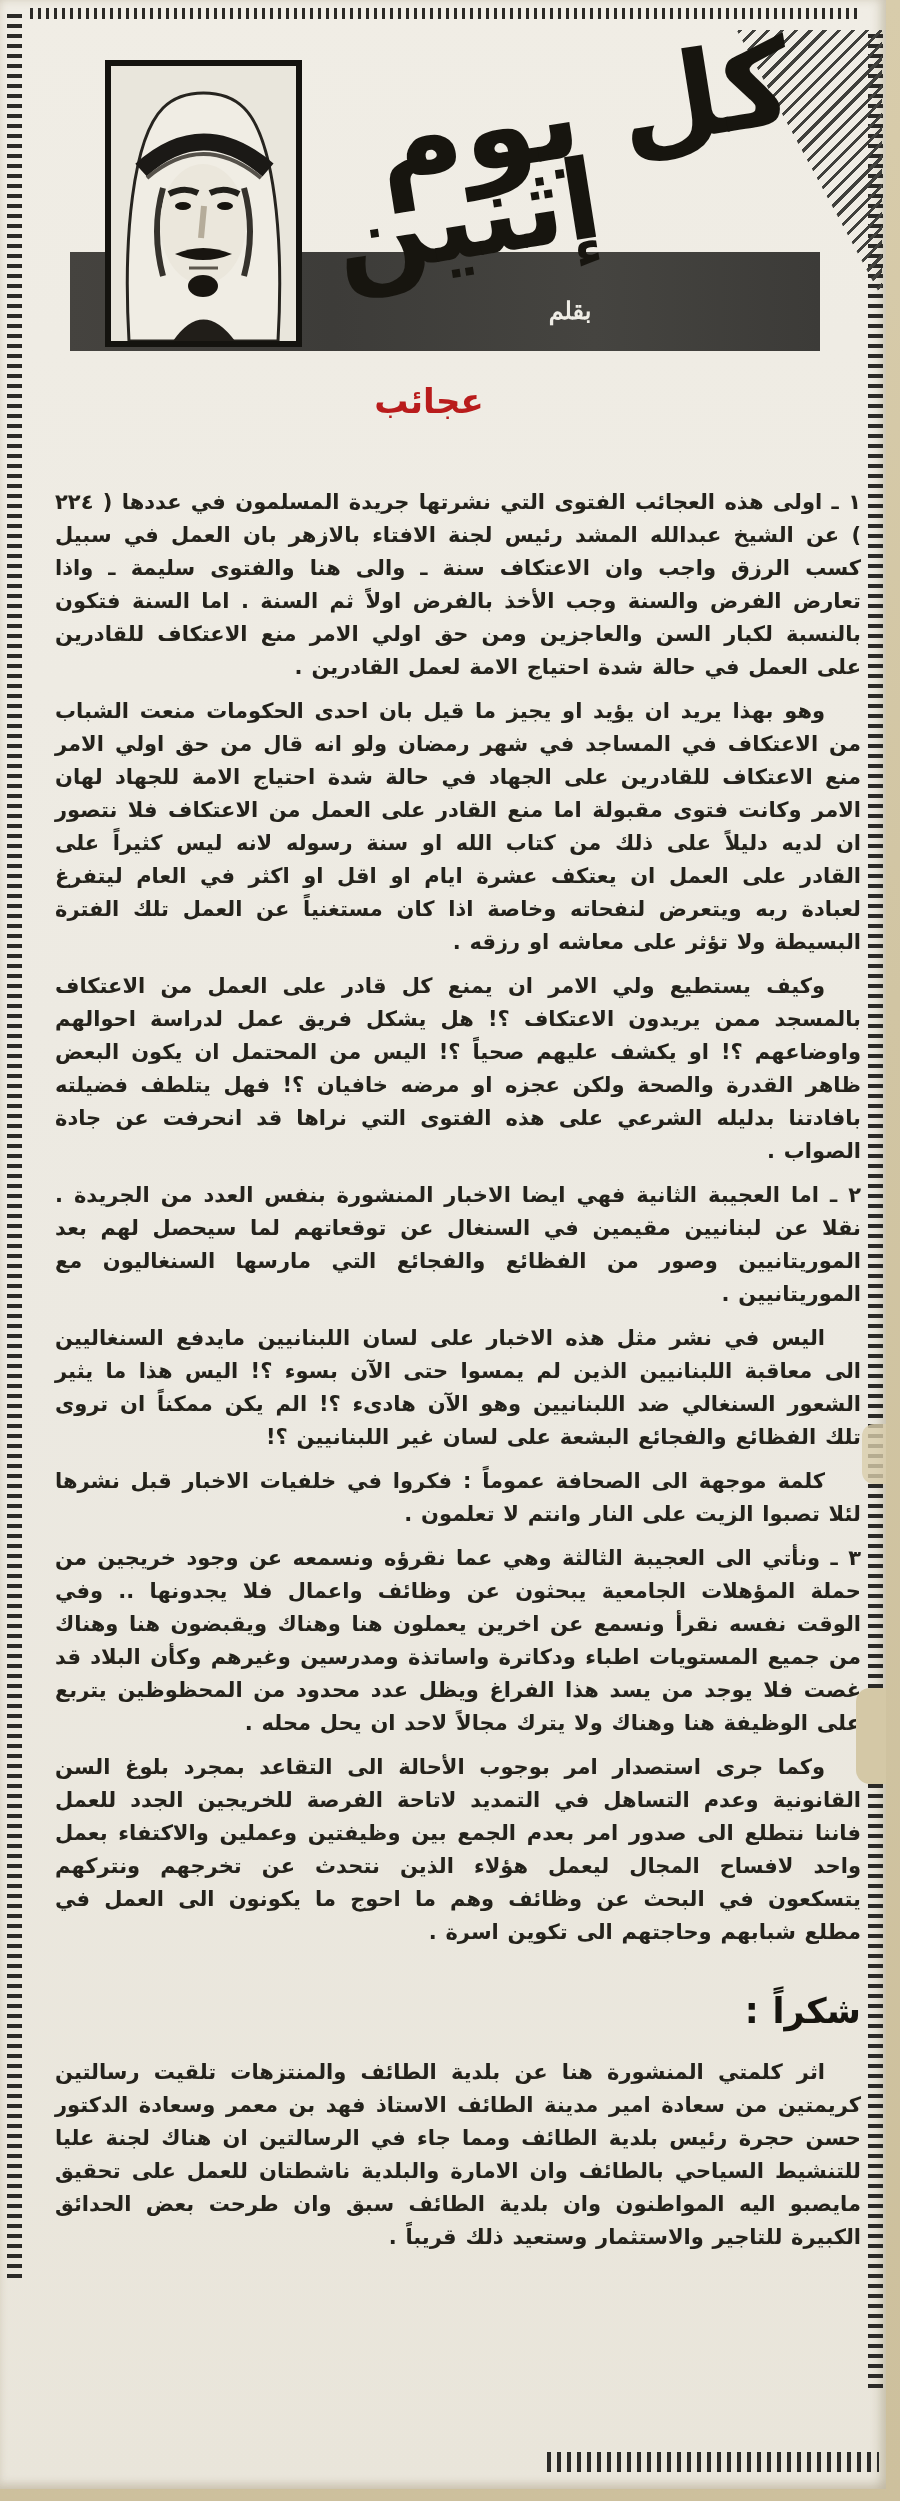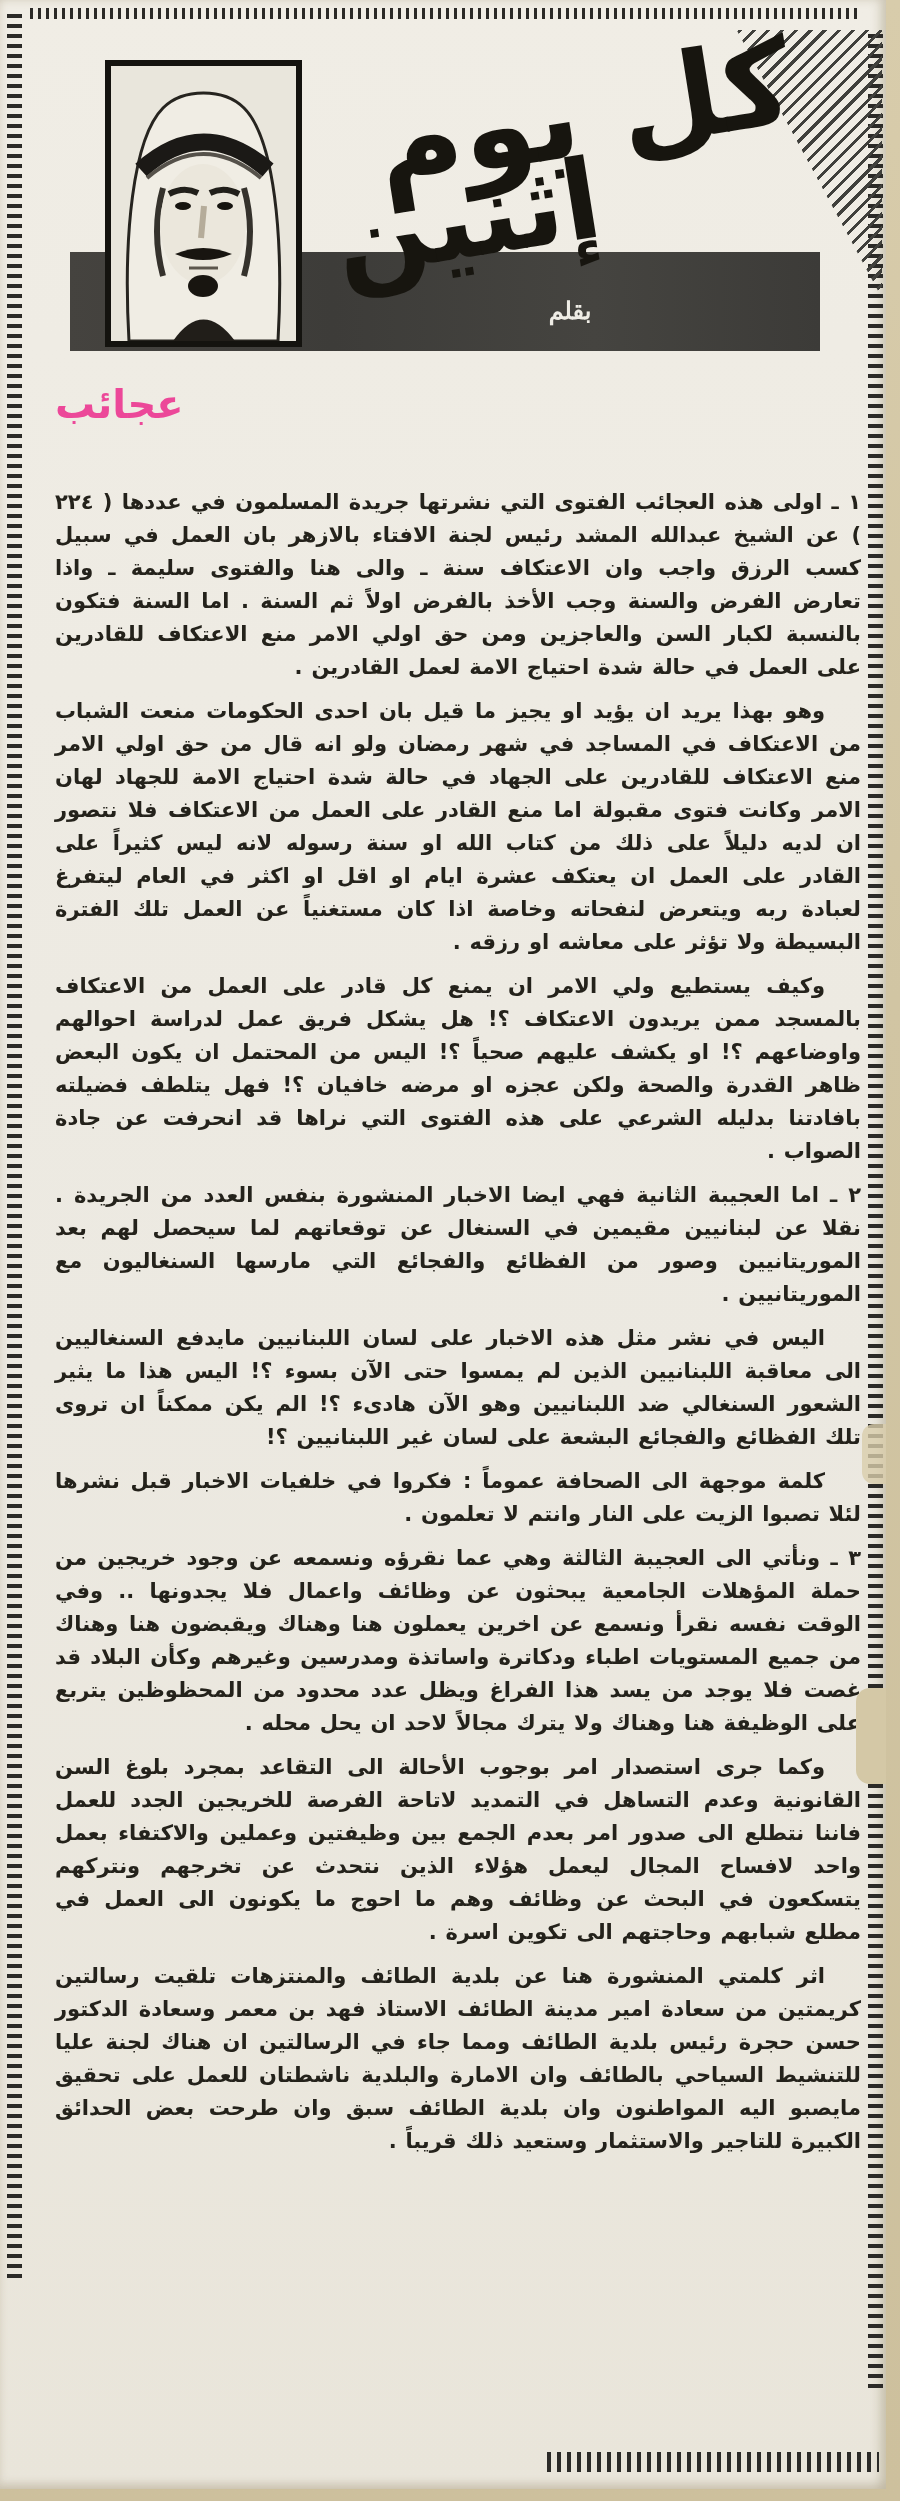--- a/index.html
+++ b/index.html
@@ -58,21 +58,21 @@
     position:absolute;left:325px;top:58px;width:485px;height:330px;
     transform:rotate(-9deg);direction:rtl;color:#17150f;
   }
   .mast-line1{font-size:118px;font-weight:bold;line-height:1;text-align:right;padding-left:0;
     letter-spacing:-2px;}
   .mast-line2{font-size:110px;font-weight:bold;line-height:1;text-align:left;margin-top:-28px;
     padding-left:10px;letter-spacing:-2px;}
   
   .article-title{
     position:absolute;left:55px;top:381px;width:748px;margin:0;
-    text-align:left;font-size:40px;font-weight:bold;color:#ec4899;direction:rtl;
+    text-align:center;font-size:34px;font-weight:bold;color:#b91c1c;direction:rtl;
   }
   .body-col{
     position:absolute;left:55px;top:438px;width:806px;
     direction:rtl;color:#24221b;font-size:21px;font-weight:700;
     line-height:33px;word-spacing:1.5px;margin-top:48px;
   }
   .body-col p{margin:0 0 11px 0;text-align:justify;}
   .body-col p.ind{text-indent:36px;}
   .thanks-heading{
     font-size:35px;font-weight:bold;margin:46px 0 28px 0;color:#17150f;text-align:right;
@@ -145,20 +145,21 @@
   <div class="body-col">
     <p>١ ـ اولى هذه العجائب الفتوى التي نشرتها جريدة المسلمون في عددها ( ٢٢٤ ) عن الشيخ عبدالله المشد رئيس لجنة الافتاء بالازهر بان العمل في سبيل كسب الرزق واجب وان الاعتكاف سنة ـ والى هنا والفتوى سليمة ـ واذا تعارض الفرض والسنة وجب الأخذ بالفرض اولاً ثم السنة . اما السنة فتكون بالنسبة لكبار السن والعاجزين ومن حق اولي الامر منع الاعتكاف للقادرين على العمل في حالة شدة احتياج الامة لعمل القادرين .</p>
     <p class="ind">وهو بهذا يريد ان يؤيد او يجيز ما قيل بان احدى الحكومات منعت الشباب من الاعتكاف في المساجد في شهر رمضان ولو انه قال من حق اولي الامر منع الاعتكاف للقادرين على الجهاد في حالة شدة احتياج الامة للجهاد لهان الامر وكانت فتوى مقبولة اما منع القادر على العمل من الاعتكاف فلا نتصور ان لديه دليلاً على ذلك من كتاب الله او سنة رسوله لانه ليس كثيراً على القادر على العمل ان يعتكف عشرة ايام او اقل او اكثر في العام ليتفرغ لعبادة ربه ويتعرض لنفحاته وخاصة اذا كان مستغنياً عن العمل تلك الفترة البسيطة ولا تؤثر على معاشه او رزقه .</p>
     <p class="ind">وكيف يستطيع ولي الامر ان يمنع كل قادر على العمل من الاعتكاف بالمسجد ممن يريدون الاعتكاف ؟! هل يشكل فريق عمل لدراسة احوالهم واوضاعهم ؟! او يكشف عليهم صحياً ؟! اليس من المحتمل ان يكون البعض ظاهر القدرة والصحة ولكن عجزه او مرضه خافيان ؟! فهل يتلطف فضيلته بافادتنا بدليله الشرعي على هذه الفتوى التي نراها قد انحرفت عن جادة الصواب .</p>
     <p>٢ ـ اما العجيبة الثانية فهي ايضا الاخبار المنشورة بنفس العدد من الجريدة . نقلا عن لبنانيين مقيمين في السنغال عن توقعاتهم لما سيحصل لهم بعد الموريتانيين وصور من الفظائع والفجائع التي مارسها السنغاليون مع الموريتانيين .</p>
     <p class="ind">اليس في نشر مثل هذه الاخبار على لسان اللبنانيين مايدفع السنغاليين الى معاقبة اللبنانيين الذين لم يمسوا حتى الآن بسوء ؟! اليس هذا ما يثير الشعور السنغالي ضد اللبنانيين وهو الآن هادىء ؟! الم يكن ممكناً ان تروى تلك الفظائع والفجائع البشعة على لسان غير اللبنانيين ؟!</p>
     <p class="ind">كلمة موجهة الى الصحافة عموماً : فكروا في خلفيات الاخبار قبل نشرها لئلا تصبوا الزيت على النار وانتم لا تعلمون .</p>
     <p>٣ ـ ونأتي الى العجيبة الثالثة وهي عما نقرؤه ونسمعه عن وجود خريجين من حملة المؤهلات الجامعية يبحثون عن وظائف واعمال فلا يجدونها .. وفي الوقت نفسه نقرأ ونسمع عن اخرين يعملون هنا وهناك ويقبضون هنا وهناك من جميع المستويات اطباء ودكاترة واساتذة ومدرسين وغيرهم وكأن البلاد قد غصت فلا يوجد من يسد هذا الفراغ ويظل عدد محدود من المحظوظين يتربع على الوظيفة هنا وهناك ولا يترك مجالاً لاحد ان يحل محله .</p>
     <p class="ind">وكما جرى استصدار امر بوجوب الأحالة الى التقاعد بمجرد بلوغ السن القانونية وعدم التساهل في التمديد لاتاحة الفرصة للخريجين الجدد للعمل فاننا نتطلع الى صدور امر بعدم الجمع بين وظيفتين وعملين والاكتفاء بعمل واحد لافساح المجال ليعمل هؤلاء الذين نتحدث عن تخرجهم ونتركهم يتسكعون في البحث عن وظائف وهم ما احوج ما يكونون الى العمل في مطلع شبابهم وحاجتهم الى تكوين اسرة .</p>
 
+    <h2 class="thanks-heading">شكراً :</h2>
 
     <p class="ind">اثر كلمتي المنشورة هنا عن بلدية الطائف والمنتزهات تلقيت رسالتين كريمتين من سعادة امير مدينة الطائف الاستاذ فهد بن معمر وسعادة الدكتور حسن حجرة رئيس بلدية الطائف ومما جاء في الرسالتين ان هناك لجنة عليا للتنشيط السياحي بالطائف وان الامارة والبلدية ناشطتان للعمل على تحقيق مايصبو اليه المواطنون وان بلدية الطائف سبق وان طرحت بعض الحدائق الكبيرة للتاجير والاستثمار وستعيد ذلك قريباً .</p>
   </div>
 
   <div class="stain"></div>
   <div class="stain2"></div>
 
 </div>
 
 </body></html>

